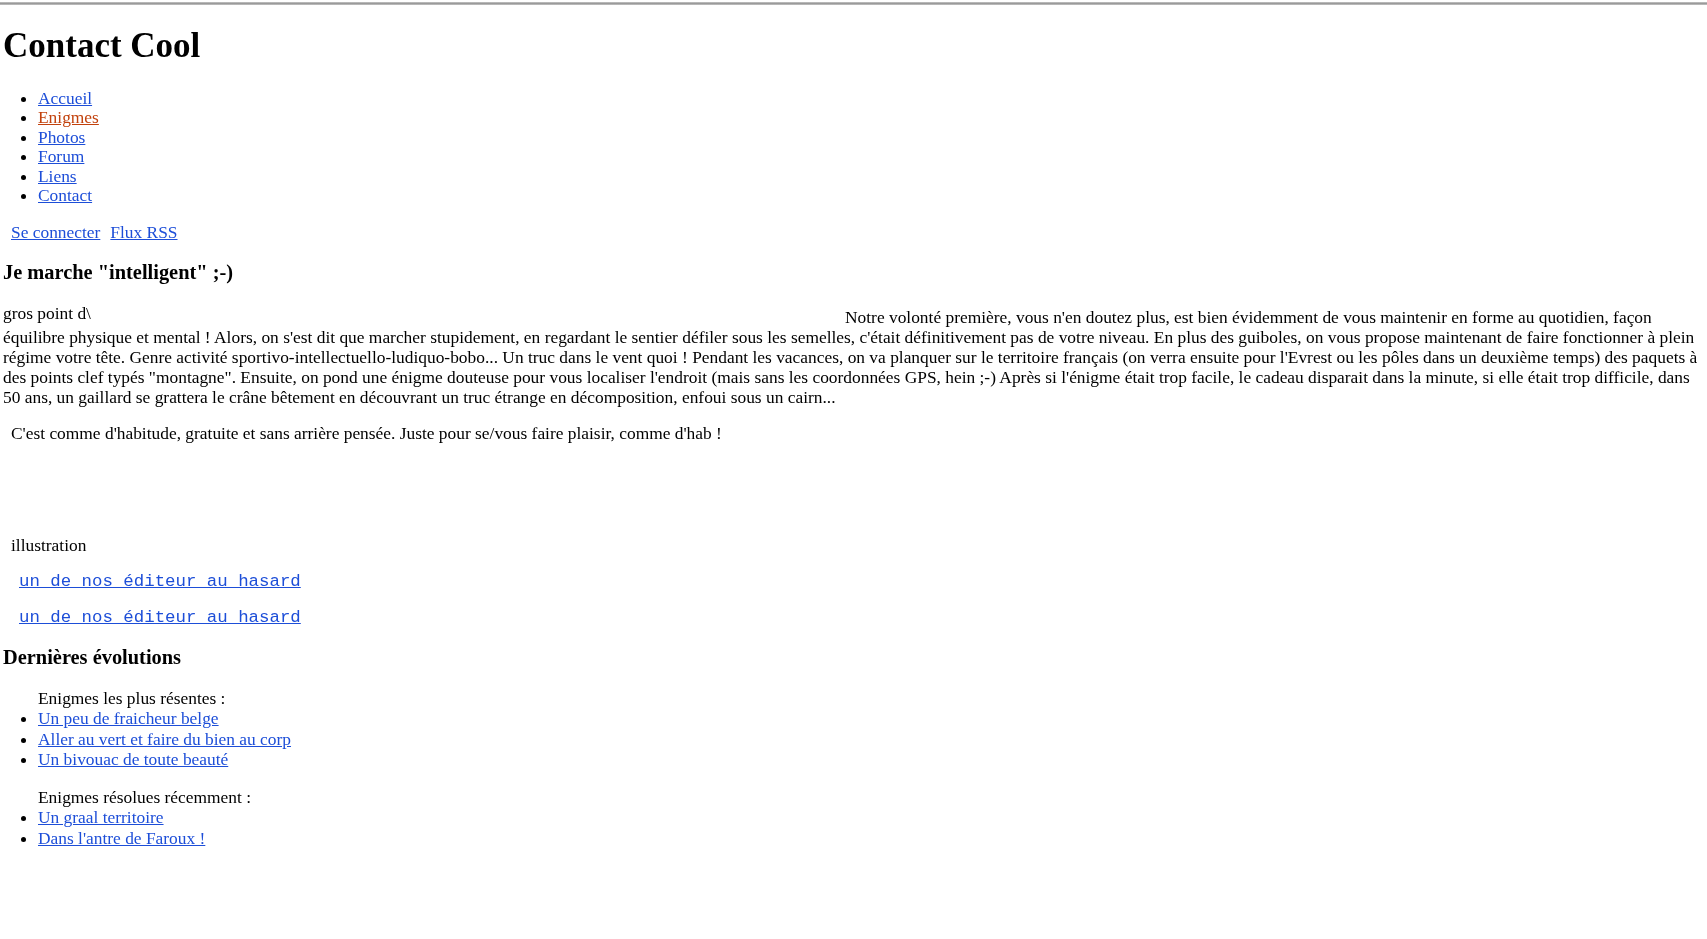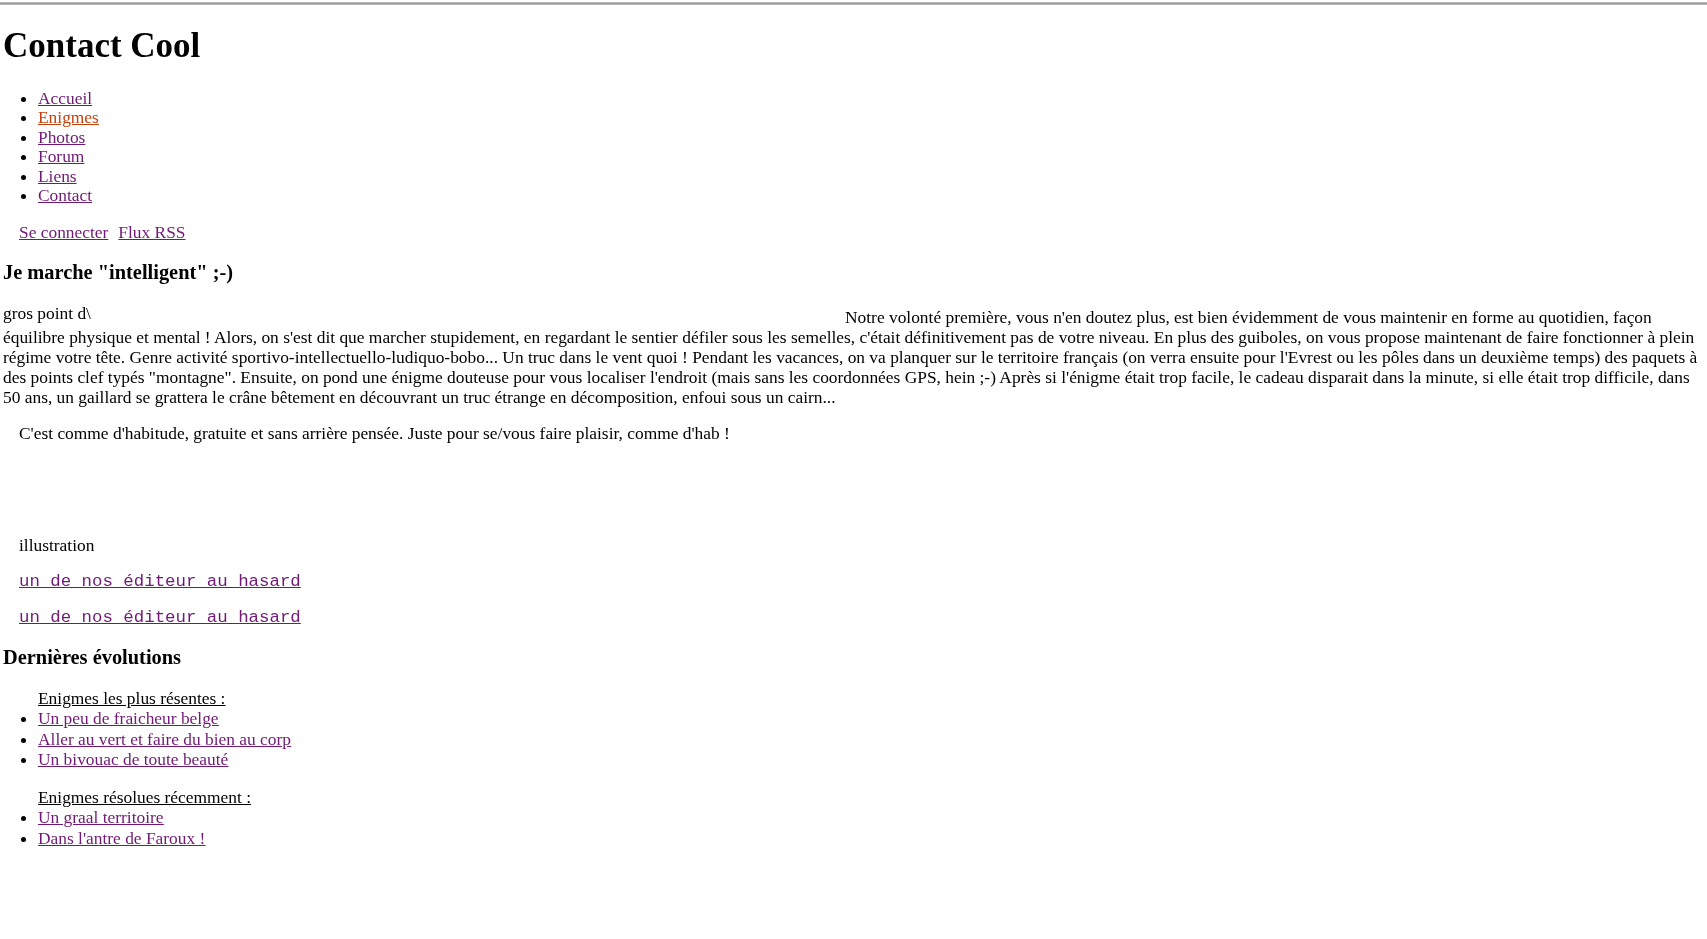--- a/index.html
+++ b/index.html
@@ -13,34 +13,34 @@
     margin-top: 2px; height: 3px; width: 100%;
     background: linear-gradient(to bottom, #c6c6c6, #9a9a9a 50%, #c6c6c6);
   }
   .content { padding: 0 3px; }
   h1.site-title {
     font-size: 35px; font-weight: bold; margin: 22px 0 23px 0; line-height: 1.1;
   }
   ul { margin: 17px 0; padding-left: 35px; }
   ul.nav-list { margin: 17px 0 17px 0; }
   ul.nav-list li { line-height: 19.5px; }
-  a { color: #701a75; text-decoration: underline; cursor: pointer; }
+  a { color: #1d4ed8; text-decoration: underline; cursor: pointer; }
   a.visited { color: #c2410c; }
-  p { margin: 17px 16px; line-height: 19.5px; }
+  p { margin: 17px 8px; line-height: 19.5px; }
   .rss-link { margin-left: 10px; }
   h3.section-title { font-size: 20.4px; font-weight: bold; margin: 19px 0; line-height: 1.15; }
   .img-alt {
     display: inline-block; width: 837px; margin-right: 5px;
     vertical-align: baseline; white-space: nowrap; overflow: hidden;
   }
   .intro-par { margin: 15px 0; line-height: 20px; }
   .spacer-a { height: 32px; }
   .spacer-b { height: 26px; }
   .sponsor-par { margin: 16px 16px; font-family: Liberation Mono, monospace; }
-  .latest-section { margin-top: 16px; text-decoration: underline; }
+  .latest-section { margin-top: 16px; }
   .list-intro { margin-left: 35px; line-height: 19.5px; }
   ul.enigme-list { margin: 0 0 18px 0; }
   ul.enigme-list li { line-height: 20.5px; }
 </style>
 </head>
 <body>
 
 <div class="top-rule"></div>
 
 <div class="content">

